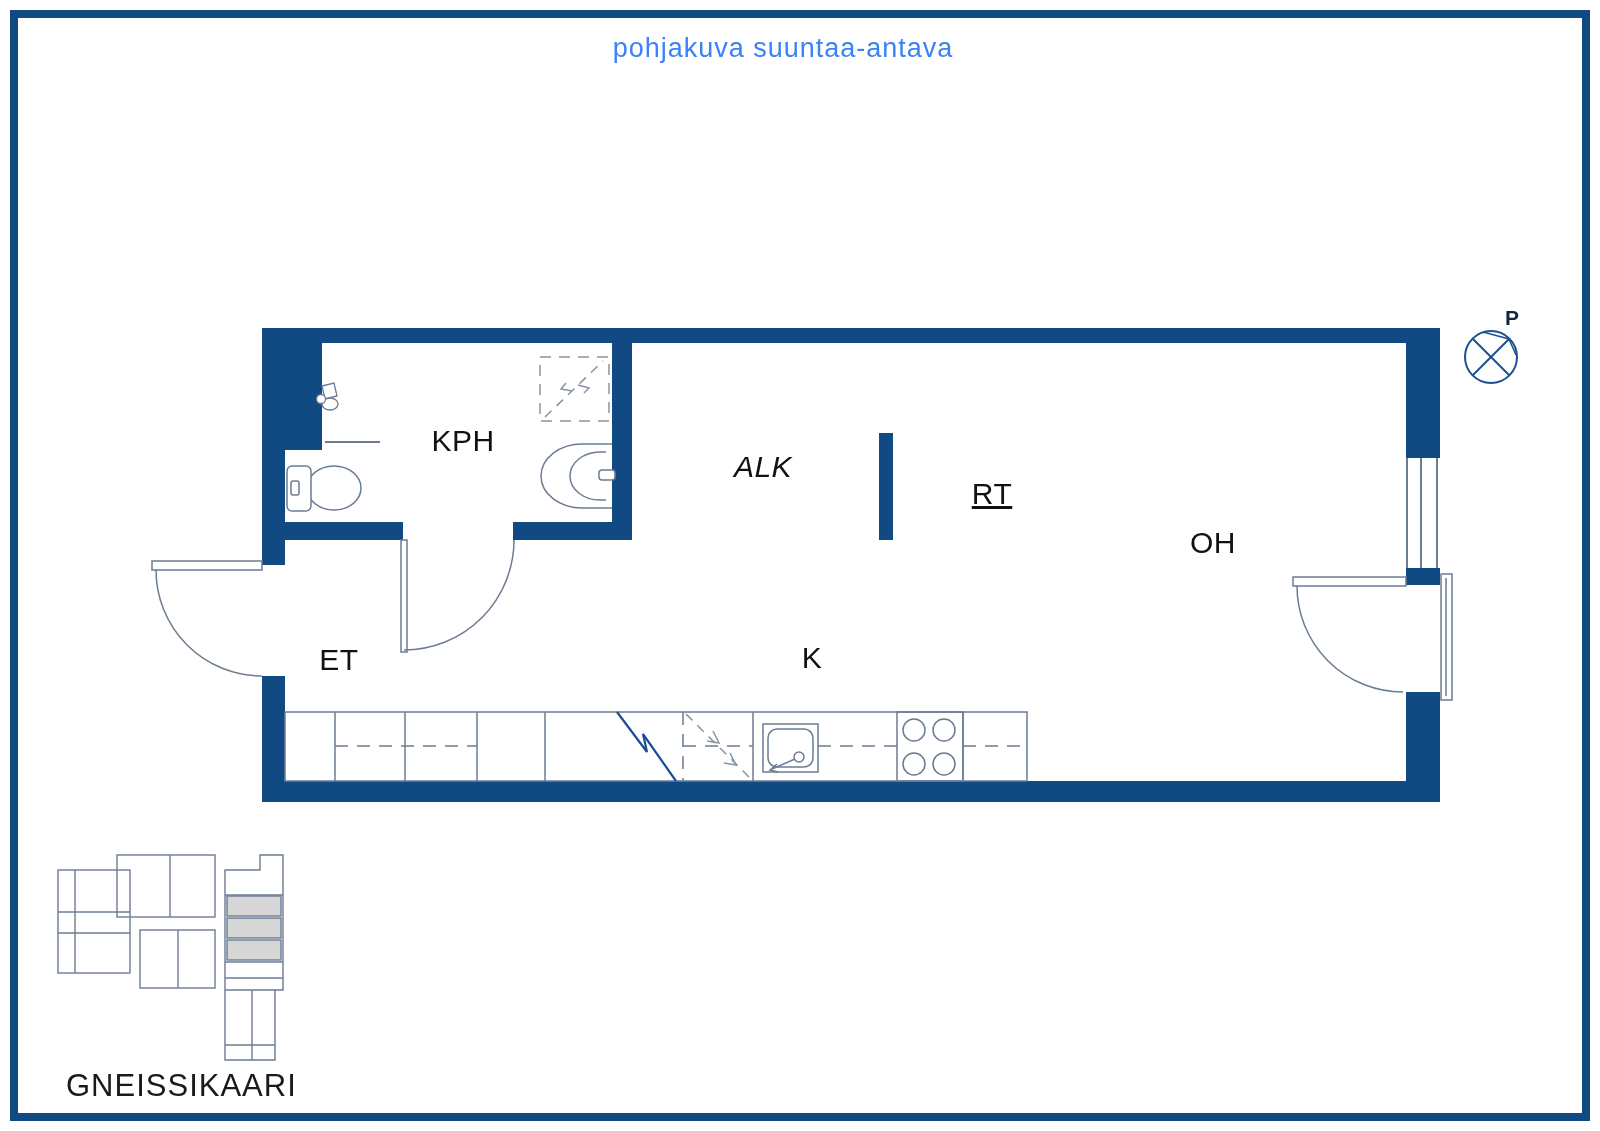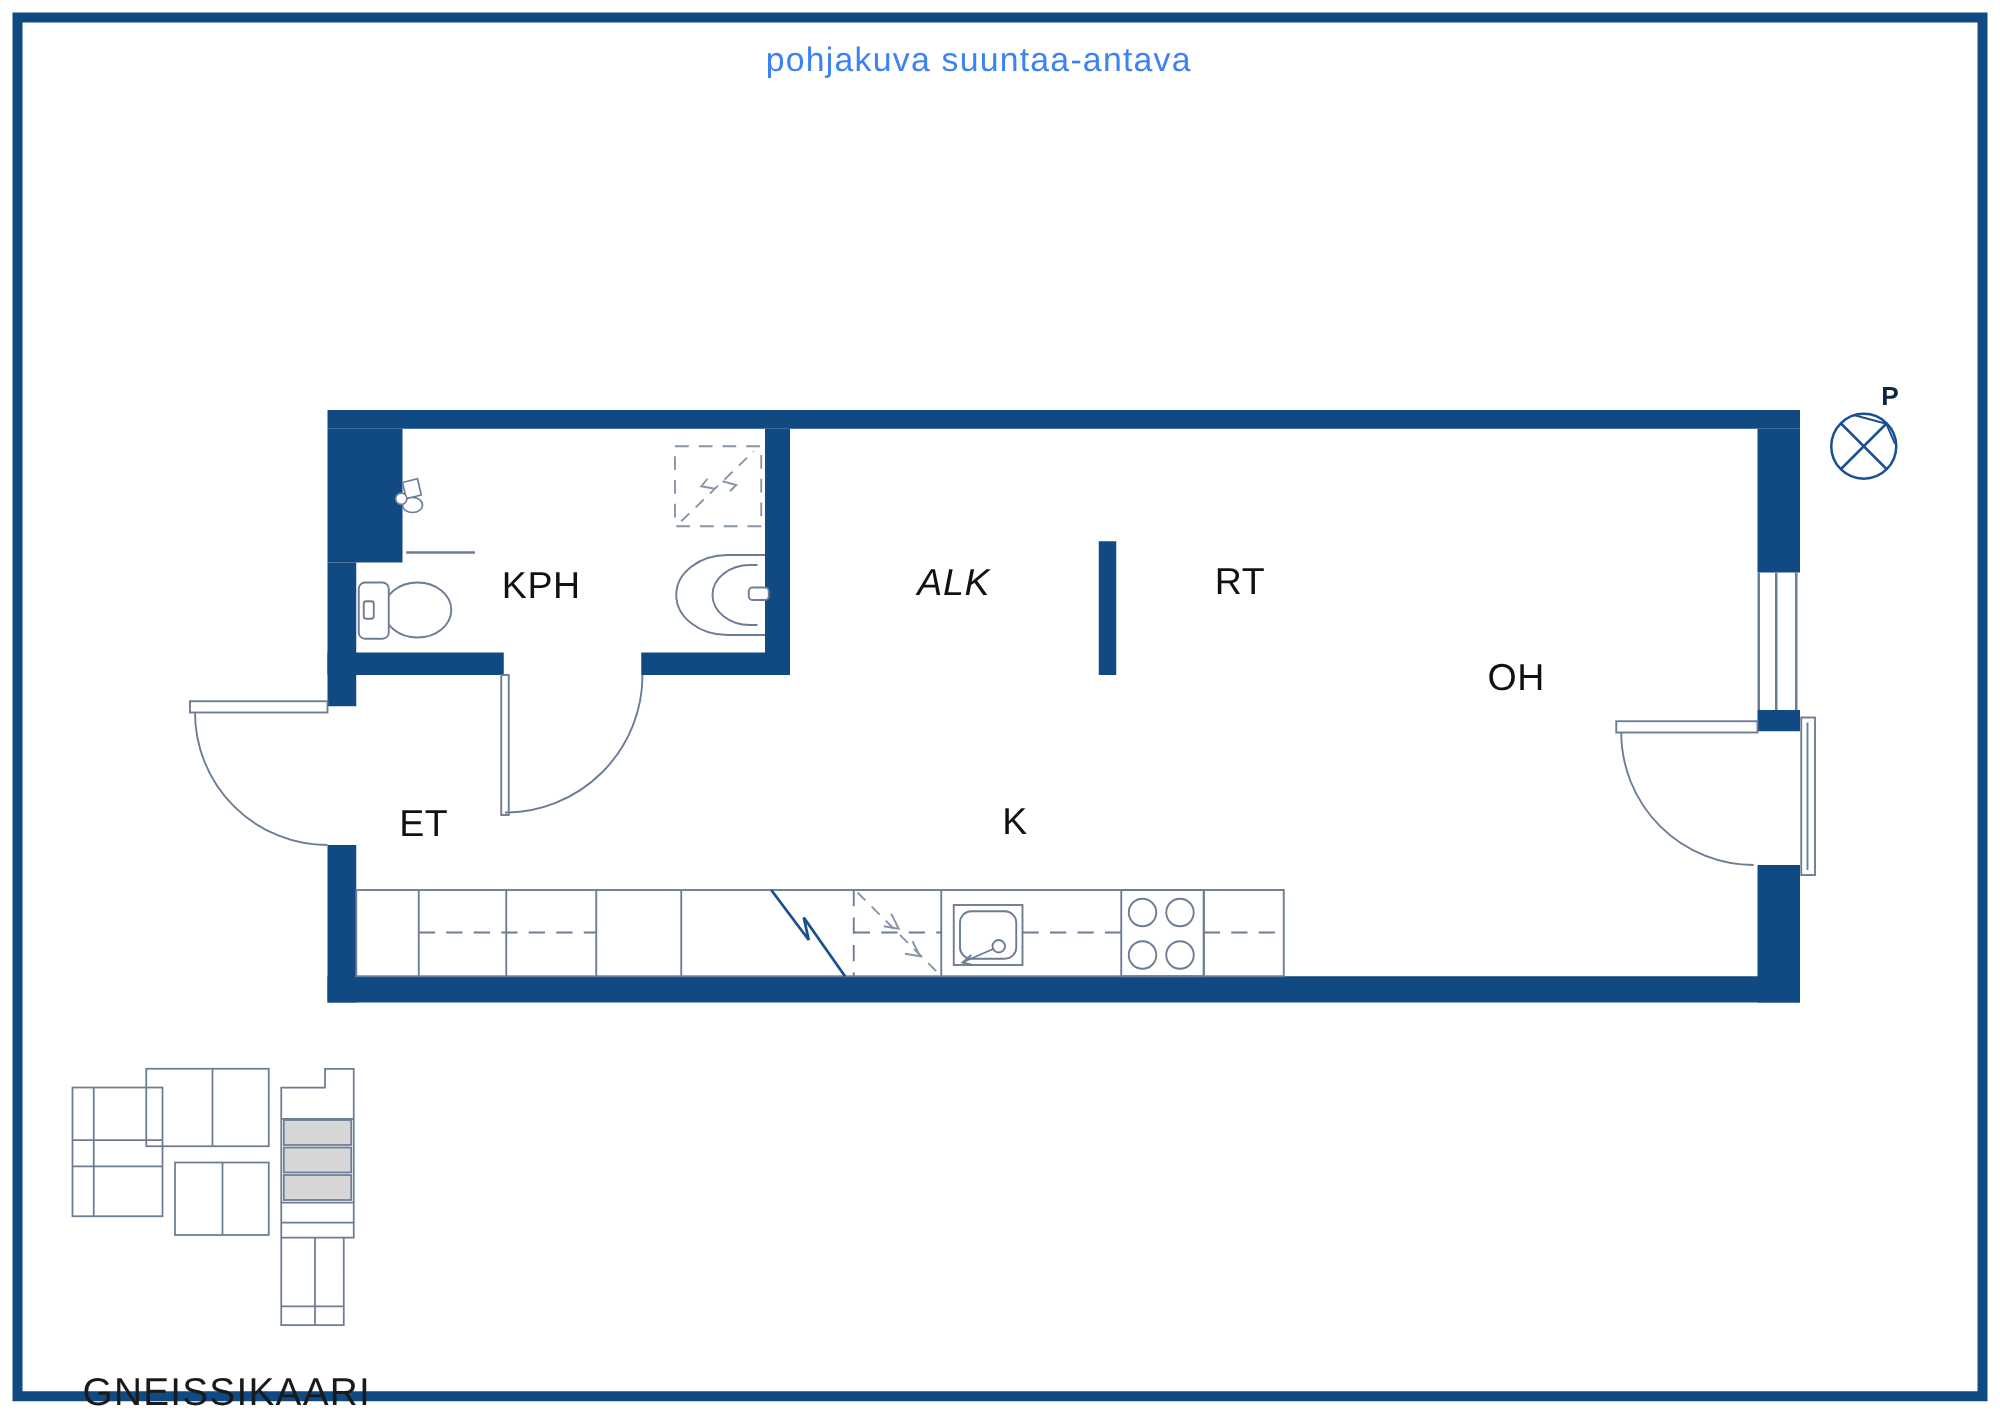--- a/index.html
+++ b/index.html
@@ -12,33 +12,33 @@
     border:8px solid #114a83;pointer-events:none;
   }
   .plan-title{
     position:absolute;left:783px;top:33px;transform:translateX(-50%);
     font-size:27px;color:#3b82f6;letter-spacing:1px;white-space:nowrap;
   }
   .room-label{
     position:absolute;transform:translate(-50%,-50%);
     font-size:30px;color:#111111;letter-spacing:0.5px;white-space:nowrap;
   }
-  .lbl-kph{left:433px;top:441px;margin-top:28px;}
+  .lbl-kph{left:463px;top:441px;}
   .lbl-alk{left:763px;top:467px;font-style:italic;}
-  .lbl-rt{left:992px;top:466px;}
+  .lbl-rt{left:992px;top:494px;text-decoration:underline;}
   .lbl-oh{left:1213px;top:543px;}
   .lbl-et{left:339px;top:660px;}
   .lbl-k{left:812px;top:658px;}
   .compass-label{
     position:absolute;left:1505px;top:306px;
     font-size:21px;font-weight:bold;color:#10263f;
   }
   .street-label{
     position:absolute;left:66px;top:1068px;
-    font-size:31px;color:#1a1a1a;letter-spacing:1px;white-space:nowrap;margin-top:28px;
+    font-size:31px;color:#1a1a1a;letter-spacing:1px;white-space:nowrap;
   }
   svg{position:absolute;left:0;top:0;}
 </style>
 </head>
 <body>
 
 <div class="page-border"></div>
 
 <div class="plan-title">pohjakuva suuntaa-antava</div>
 

